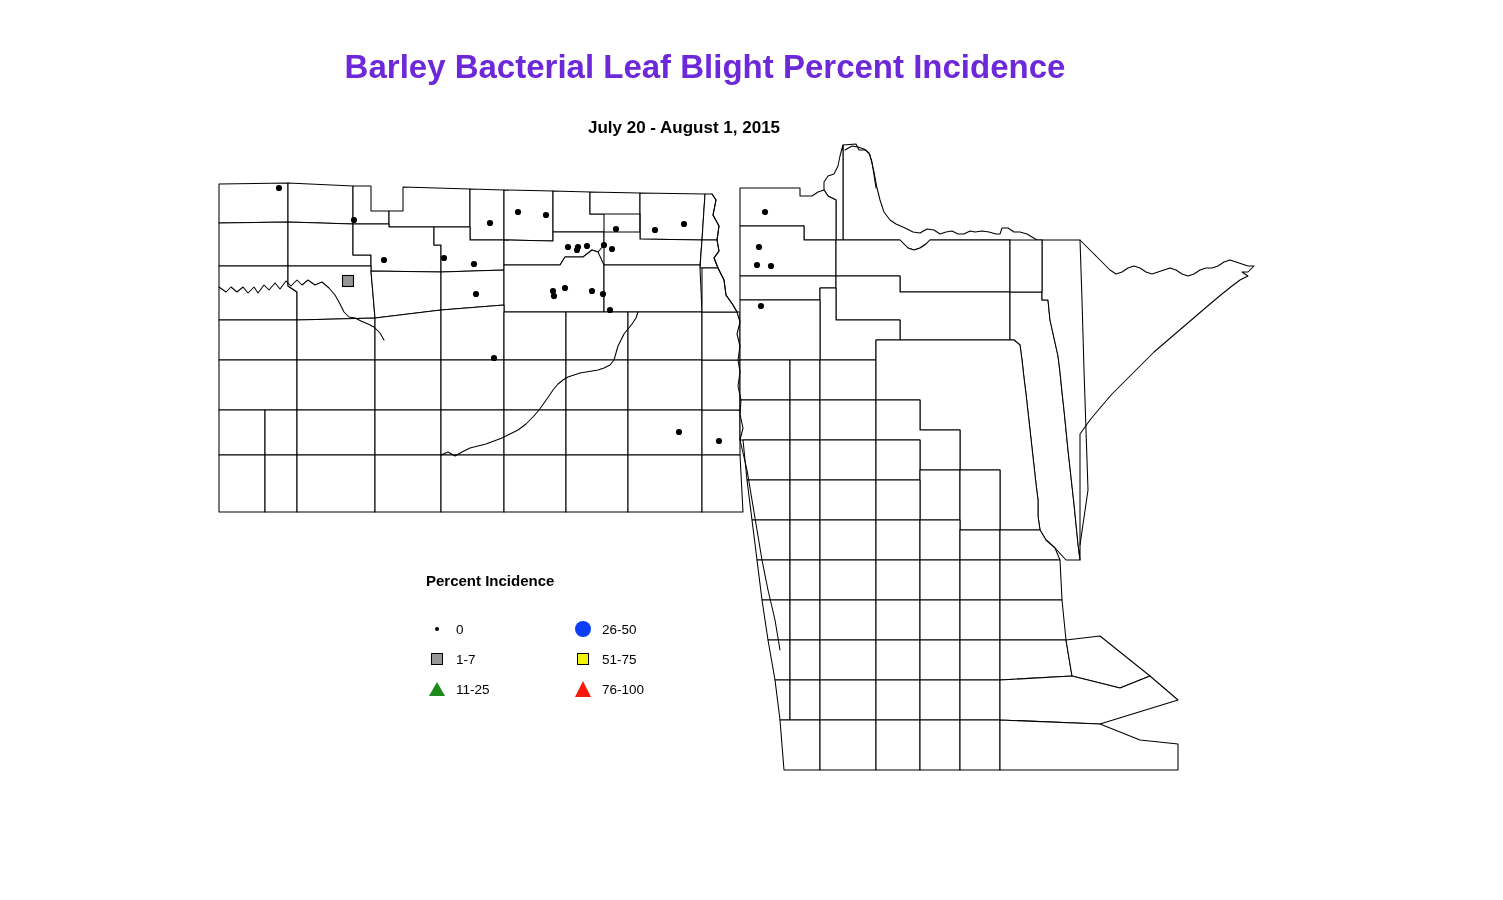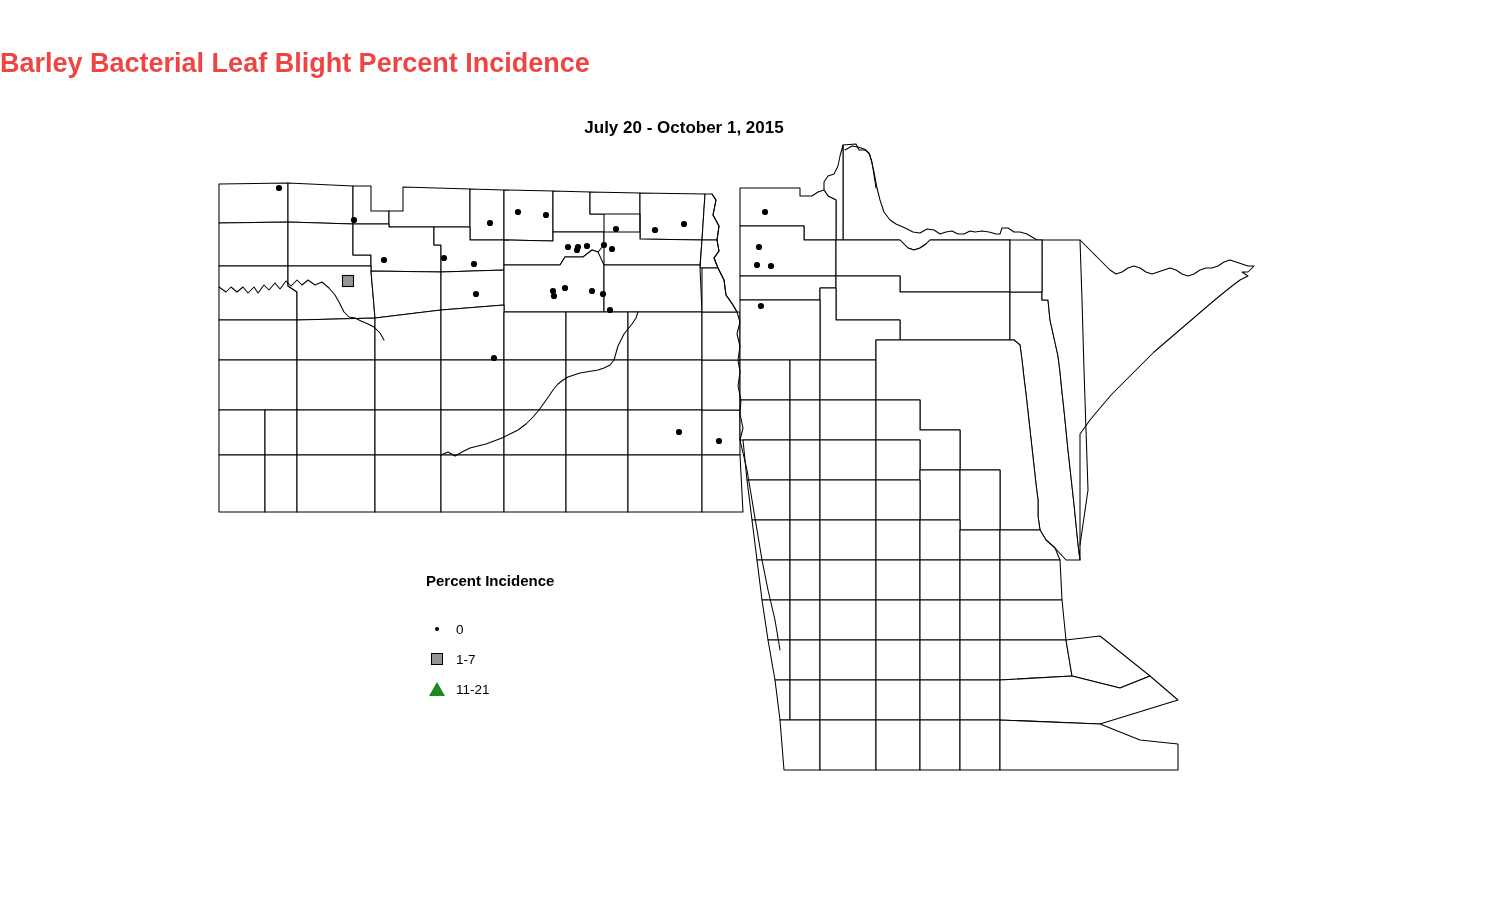--- a/index.html
+++ b/index.html
@@ -13,23 +13,24 @@
     height: 900px;
     background: #ffffff;
     font-family: "Liberation Sans", sans-serif;
     overflow: hidden;
   }
   #title {
     position: absolute;
     top: 48px;
     left: 0;
     width: 1410px;
-    font-size: 27px;
+    text-align: center;
+    font-size: 33px;
     font-weight: bold;
-    color: #ef4444;
+    color: #6d28d9;
     letter-spacing: 0px;
   }
   #subtitle {
     position: absolute;
     top: 118px;
     left: 0;
     width: 1368px;
     text-align: center;
     font-size: 17px;
     font-weight: bold;
@@ -130,21 +131,21 @@
     height: 16px;
     border-radius: 50%;
   }
 </style>
 </head>
 <body>
 
 <div id="page">
 
   <div id="title">Barley Bacterial Leaf Blight Percent Incidence</div>
-  <div id="subtitle">July 20 - October 1, 2015</div>
+  <div id="subtitle">July 20 - August 1, 2015</div>
 
   <div id="map-wrap">
     <svg width="1503" height="900" viewBox="0 0 1503 900">
 
       <g>
 
         <path class="county" d="M219,184 L288,183 L288,222 L219,223 Z"></path>
         <path class="county" d="M288,183 L353,186 L353,224 L288,222 Z"></path>
         <path class="county" d="M353,186 L371,186 L371,211 L389,211 L389,224 L353,224 Z"></path>
         <path class="county" d="M389,211 L403,211 L403,187 L470,189 L470,227 L389,227 L389,224 Z"></path>
@@ -366,19 +367,39 @@
       <div class="legend-row">
         <span class="legend-sym">
             <span class="sym-square" id="ls1" style="background: rgb(150, 150, 150);"></span>
           </span>
         <span class="legend-label">1-7</span>
       </div>
       <div class="legend-row">
         <span class="legend-sym">
             <span class="sym-triangle" id="lt1" style="border-bottom: 14px solid rgb(26, 138, 26);"></span>
           </span>
-        <span class="legend-label">11-21</span>
+        <span class="legend-label">11-25</span>
       </div>
     </div>
 
+    <div class="legend-col right">
+      <div class="legend-row">
+        <span class="legend-sym">
+            <span class="sym-circle" id="lc1" style="background: rgb(11, 62, 245);"></span>
+          </span>
+        <span class="legend-label">26-50</span>
+      </div>
+      <div class="legend-row">
+        <span class="legend-sym">
+            <span class="sym-square" id="ls2" style="background: rgb(242, 242, 13);"></span>
+          </span>
+        <span class="legend-label">51-75</span>
+      </div>
+      <div class="legend-row">
+        <span class="legend-sym">
+            <span class="sym-triangle" id="lt2" style="border-bottom: 16px solid rgb(249, 26, 12);"></span>
+          </span>
+        <span class="legend-label">76-100</span>
+      </div>
+    </div>
   </div>
 
 </div>
 
 </body></html>

